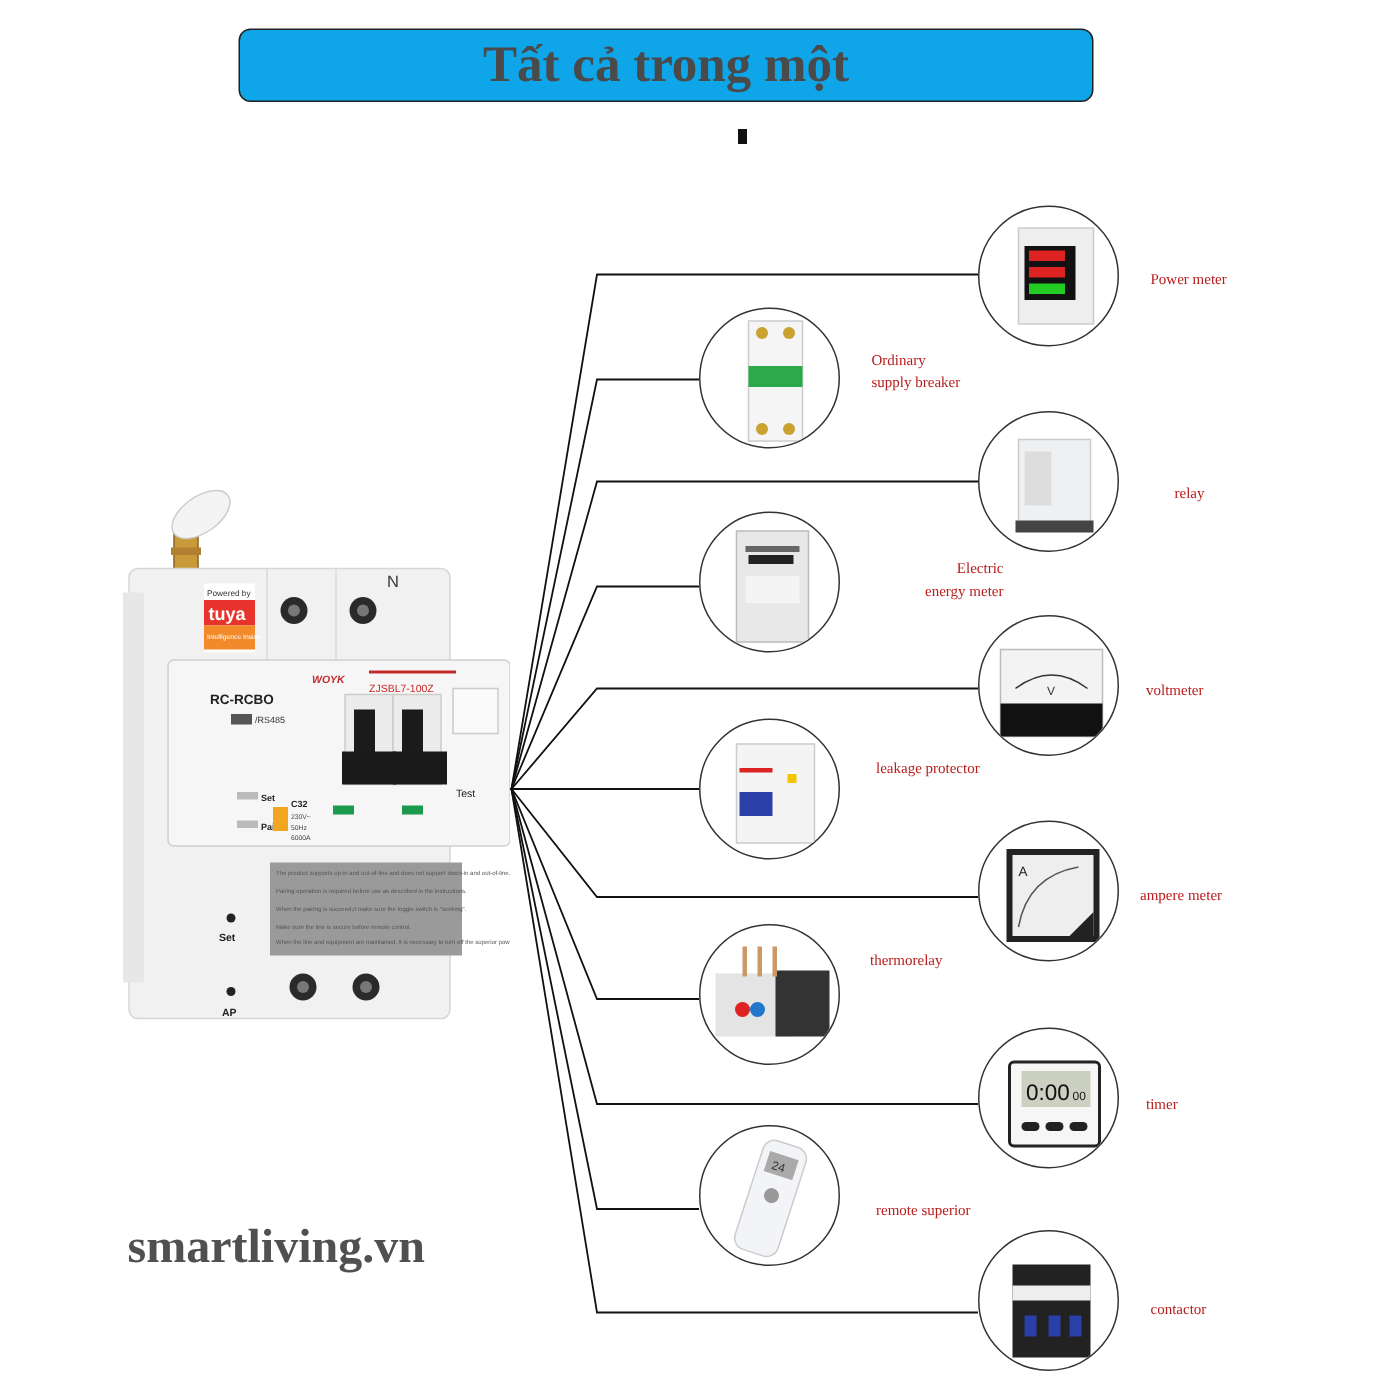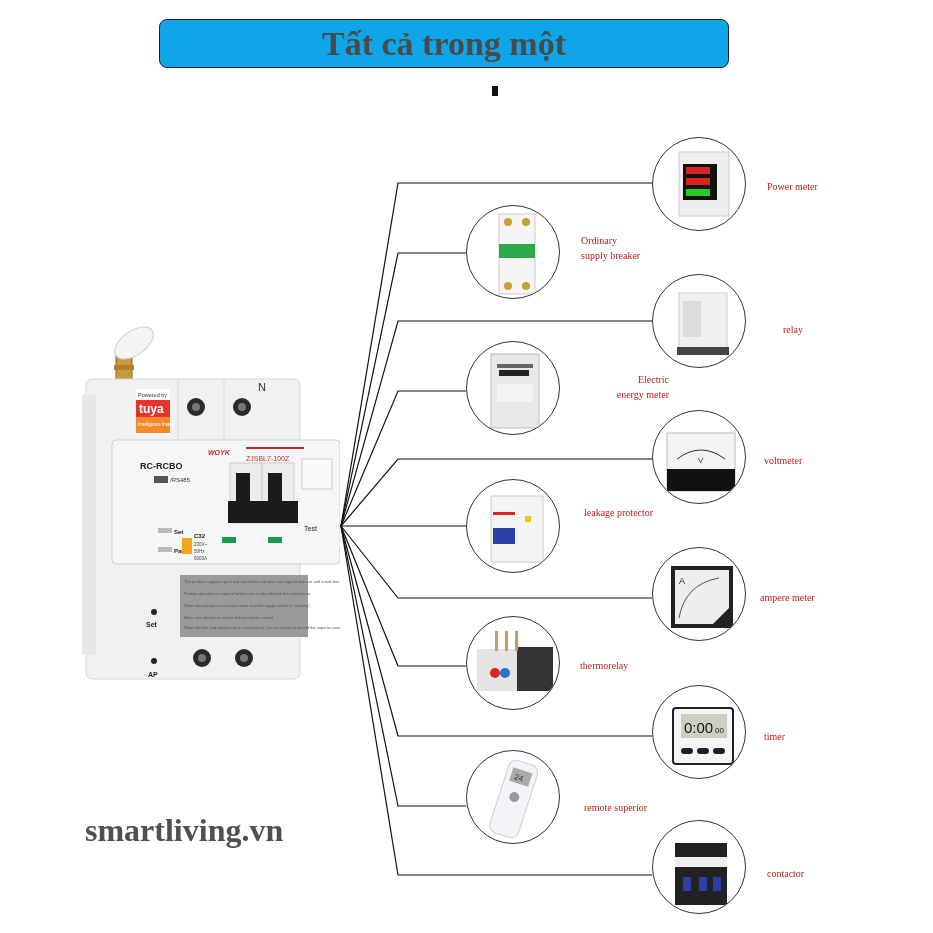--- a/index.html
+++ b/index.html
@@ -195,21 +195,21 @@
   <svg width="94" height="94" viewBox="0 0 94 94">
     <rect x="10" y="32" width="50" height="42" fill="#e4e4e4"></rect>
     <rect x="50" y="30" width="36" height="44" fill="#333"></rect>
     <circle cx="28" cy="56" r="5" fill="#d22"></circle>
     <circle cx="38" cy="56" r="5" fill="#27c"></circle>
     <rect x="28" y="14" width="3" height="20" fill="#c96"></rect>
       <rect x="38" y="14" width="3" height="20" fill="#c96"></rect>
       <rect x="48" y="14" width="3" height="20" fill="#c96"></rect>
   </svg>
 </div>
-<div class="label" style="left:580px;top:658px;">thermorelay</div>
+<div class="label" style="left:580px;top:633px;">thermorelay</div>
 
 <div class="node" id="n8" style="left:652px;top:685px;">
   <svg width="94" height="94" viewBox="0 0 94 94">
     <rect x="20" y="22" width="60" height="56" rx="3" fill="#f6f6f6" stroke="#222" stroke-width="2"></rect>
     <rect x="28" y="28" width="46" height="24" fill="#ccd0c0"></rect>
     <text x="31" y="47" font-size="15" fill="#111">0:00</text>
     <text x="62" y="47" font-size="8" fill="#111">00</text>
     <rect x="28" y="62" width="12" height="6" rx="3" fill="#222"></rect>
       <rect x="44" y="62" width="12" height="6" rx="3" fill="#222"></rect>
       <rect x="60" y="62" width="12" height="6" rx="3" fill="#222"></rect>

